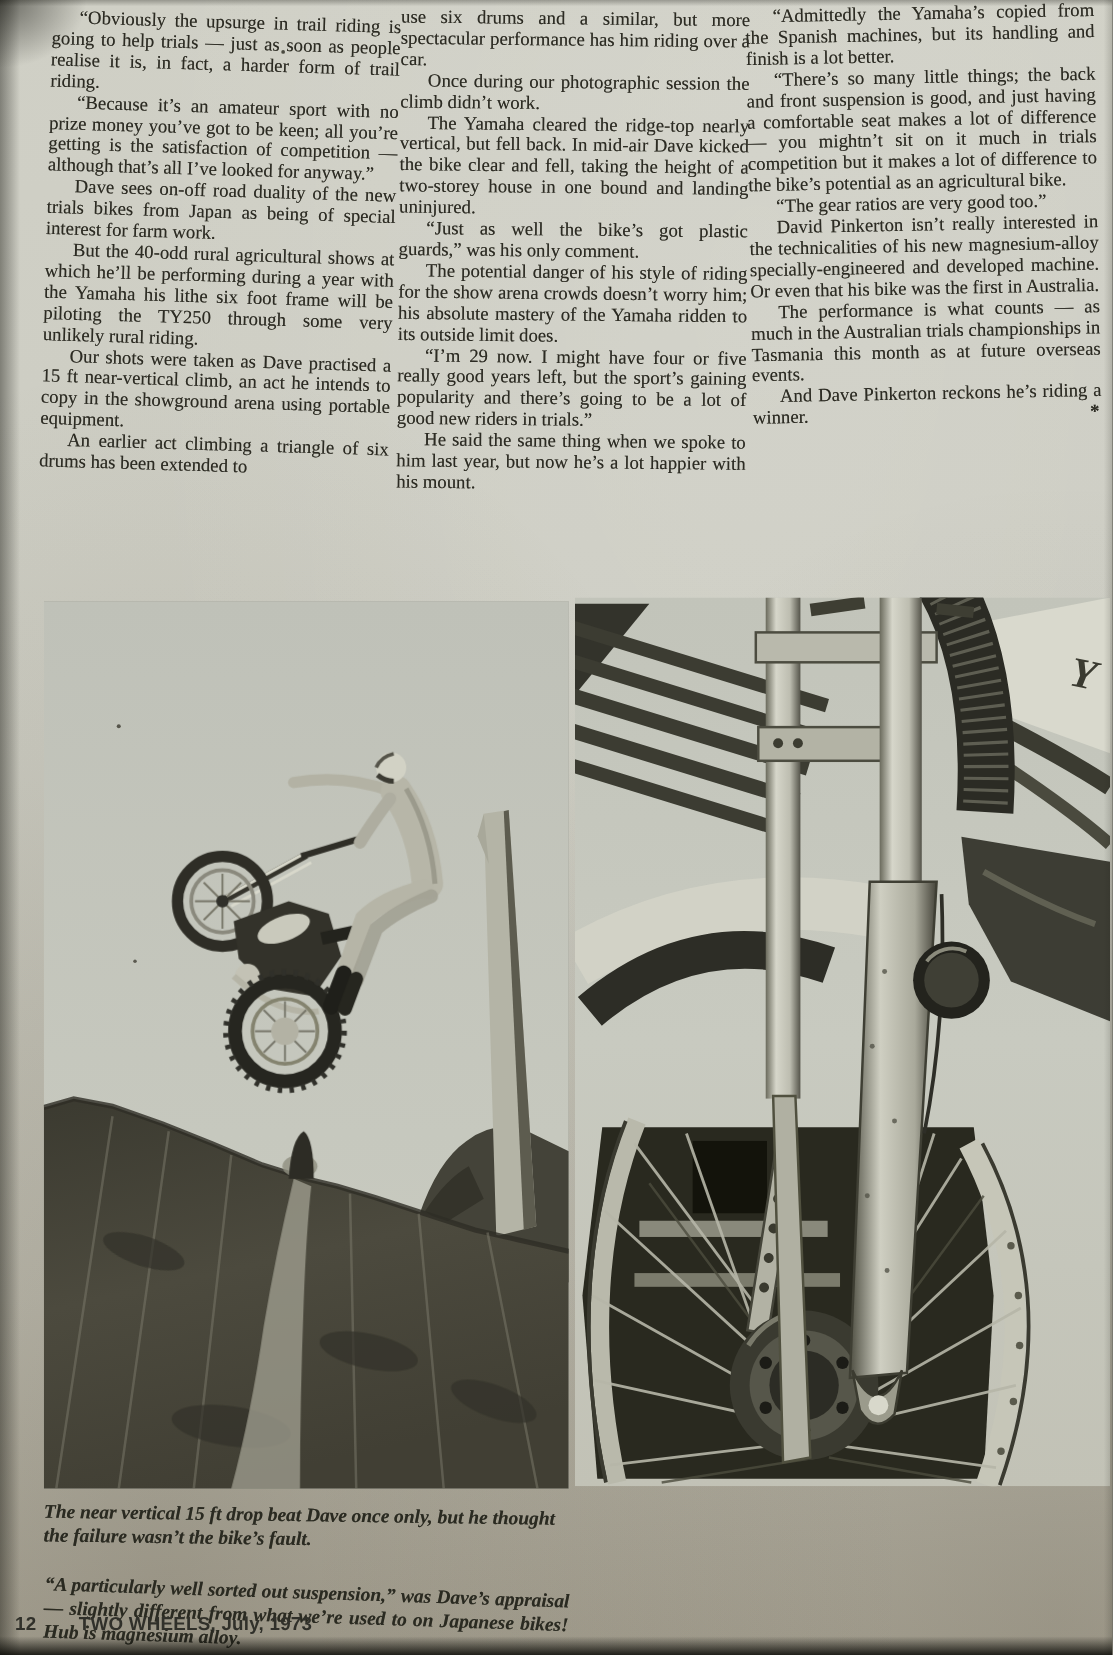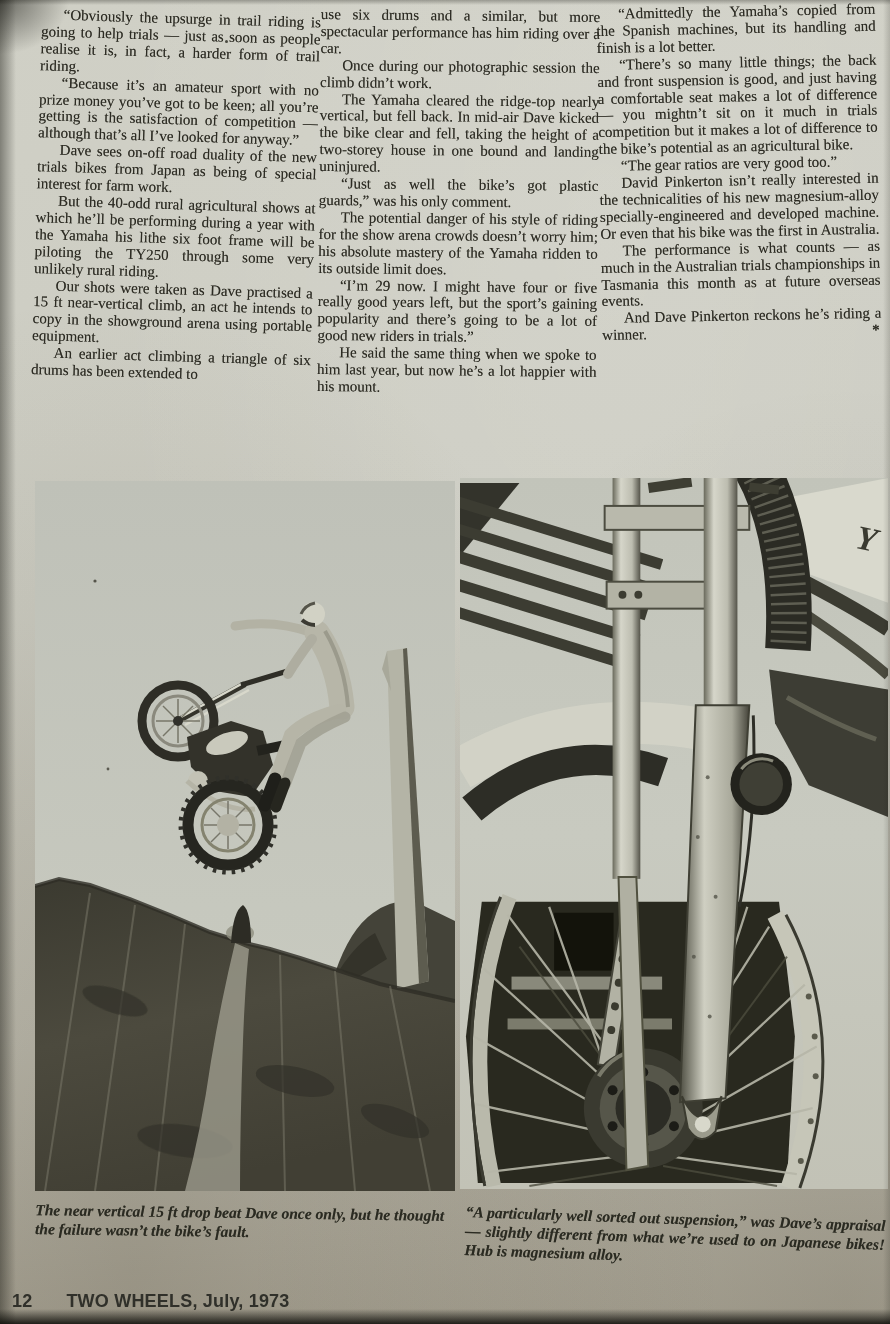--- a/index.html
+++ b/index.html
@@ -40,29 +40,29 @@
   .rot3{transform:rotate(-1.1deg);transform-origin:0 100%;}
 
   
   .photo-row{position:absolute;top:481px;left:35px;width:853px;height:711px;display:flex;gap:5px;}
   .photo{box-shadow:0 0 0 1px rgba(60,60,50,0.25) inset;}
   .photo-left{width:420px;height:710px;}
   .photo-right{width:428px;height:711px;margin-top:-3px;}
   .photo svg{display:block;width:100%;height:100%;}
 
   
-  .captions{position:absolute;top:1203px;left:35px;width:850px;display:flex;gap:18px;}
+  .captions{position:absolute;top:1203px;left:35px;width:850px;display:flex;gap:18px;flex-direction:column;}
   .caption{font-style:italic;font-weight:bold;font-size:15.5px;line-height:19px;color:#2a2a21;
     text-shadow:0 0 0.5px rgba(42,42,33,0.5);}
   .caption-left{width:412px;transform:rotate(0.8deg);}
   .caption-right{width:420px;transform:rotate(1.9deg);text-align:justify;margin-top:6px;}
 
   
   .footer{position:absolute;top:1291px;left:12px;display:flex;gap:34px;
-    font-family:"Liberation Sans","DejaVu Sans",sans-serif;font-size:18px;font-weight:700;
+    font-family:"Liberation Sans","DejaVu Sans",sans-serif;font-size:15px;font-weight:700;
     color:#30302a;letter-spacing:0.2px;}
 
   .speck{position:absolute;background:#4a4a40;border-radius:50%;}
 </style>
 </head>
 <body>
 
 <div class="page">
 
   <div class="columns">

